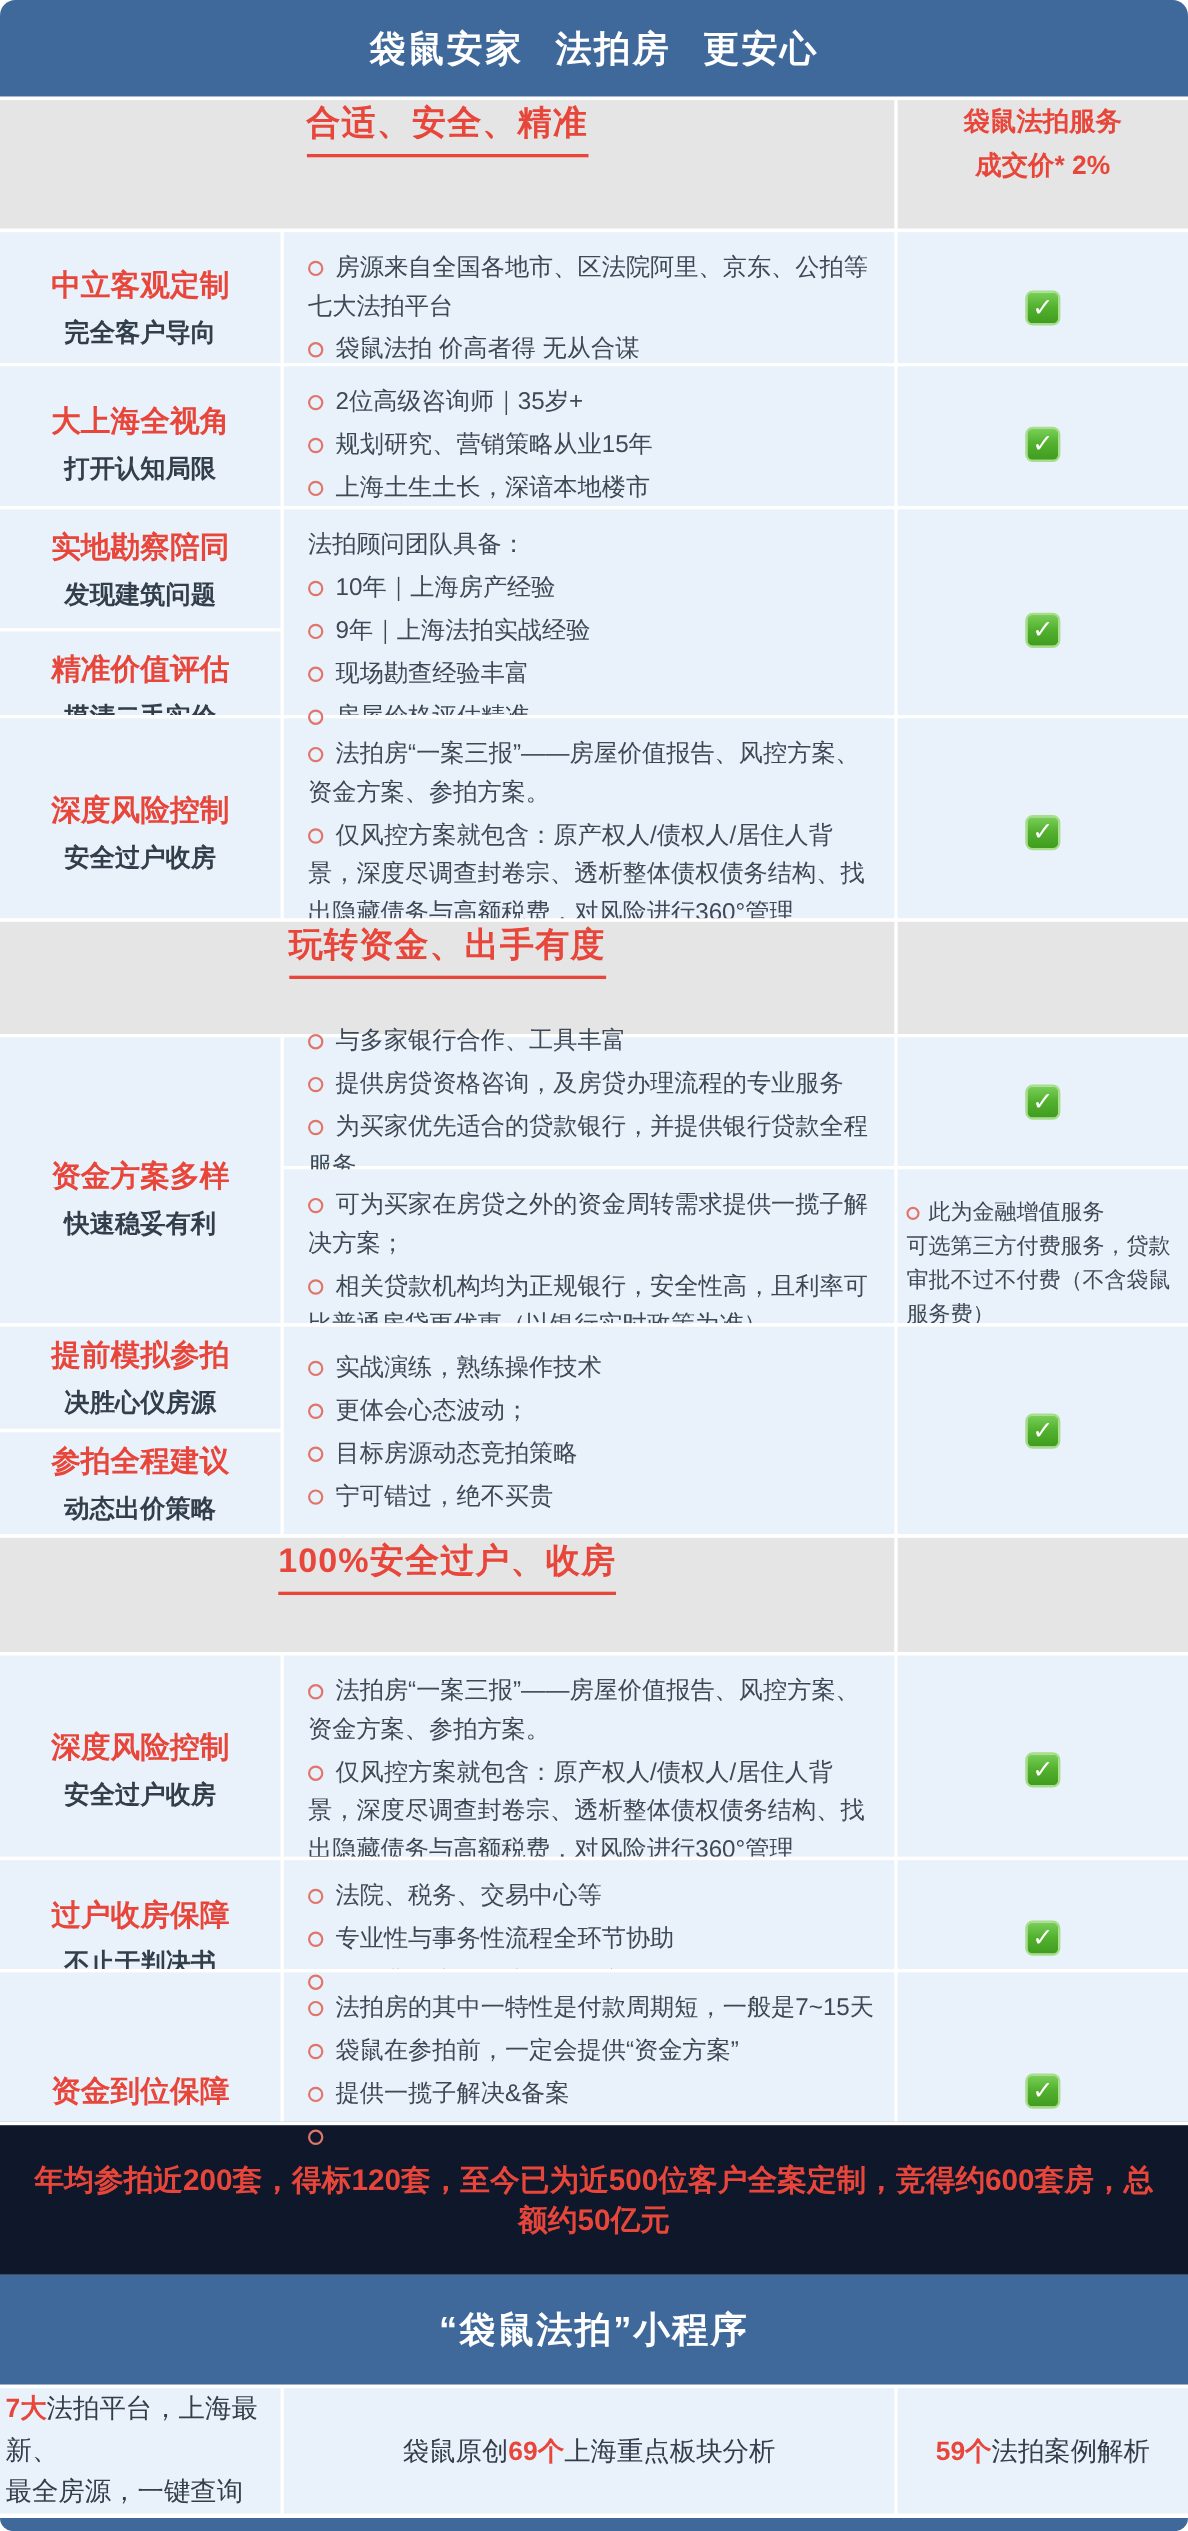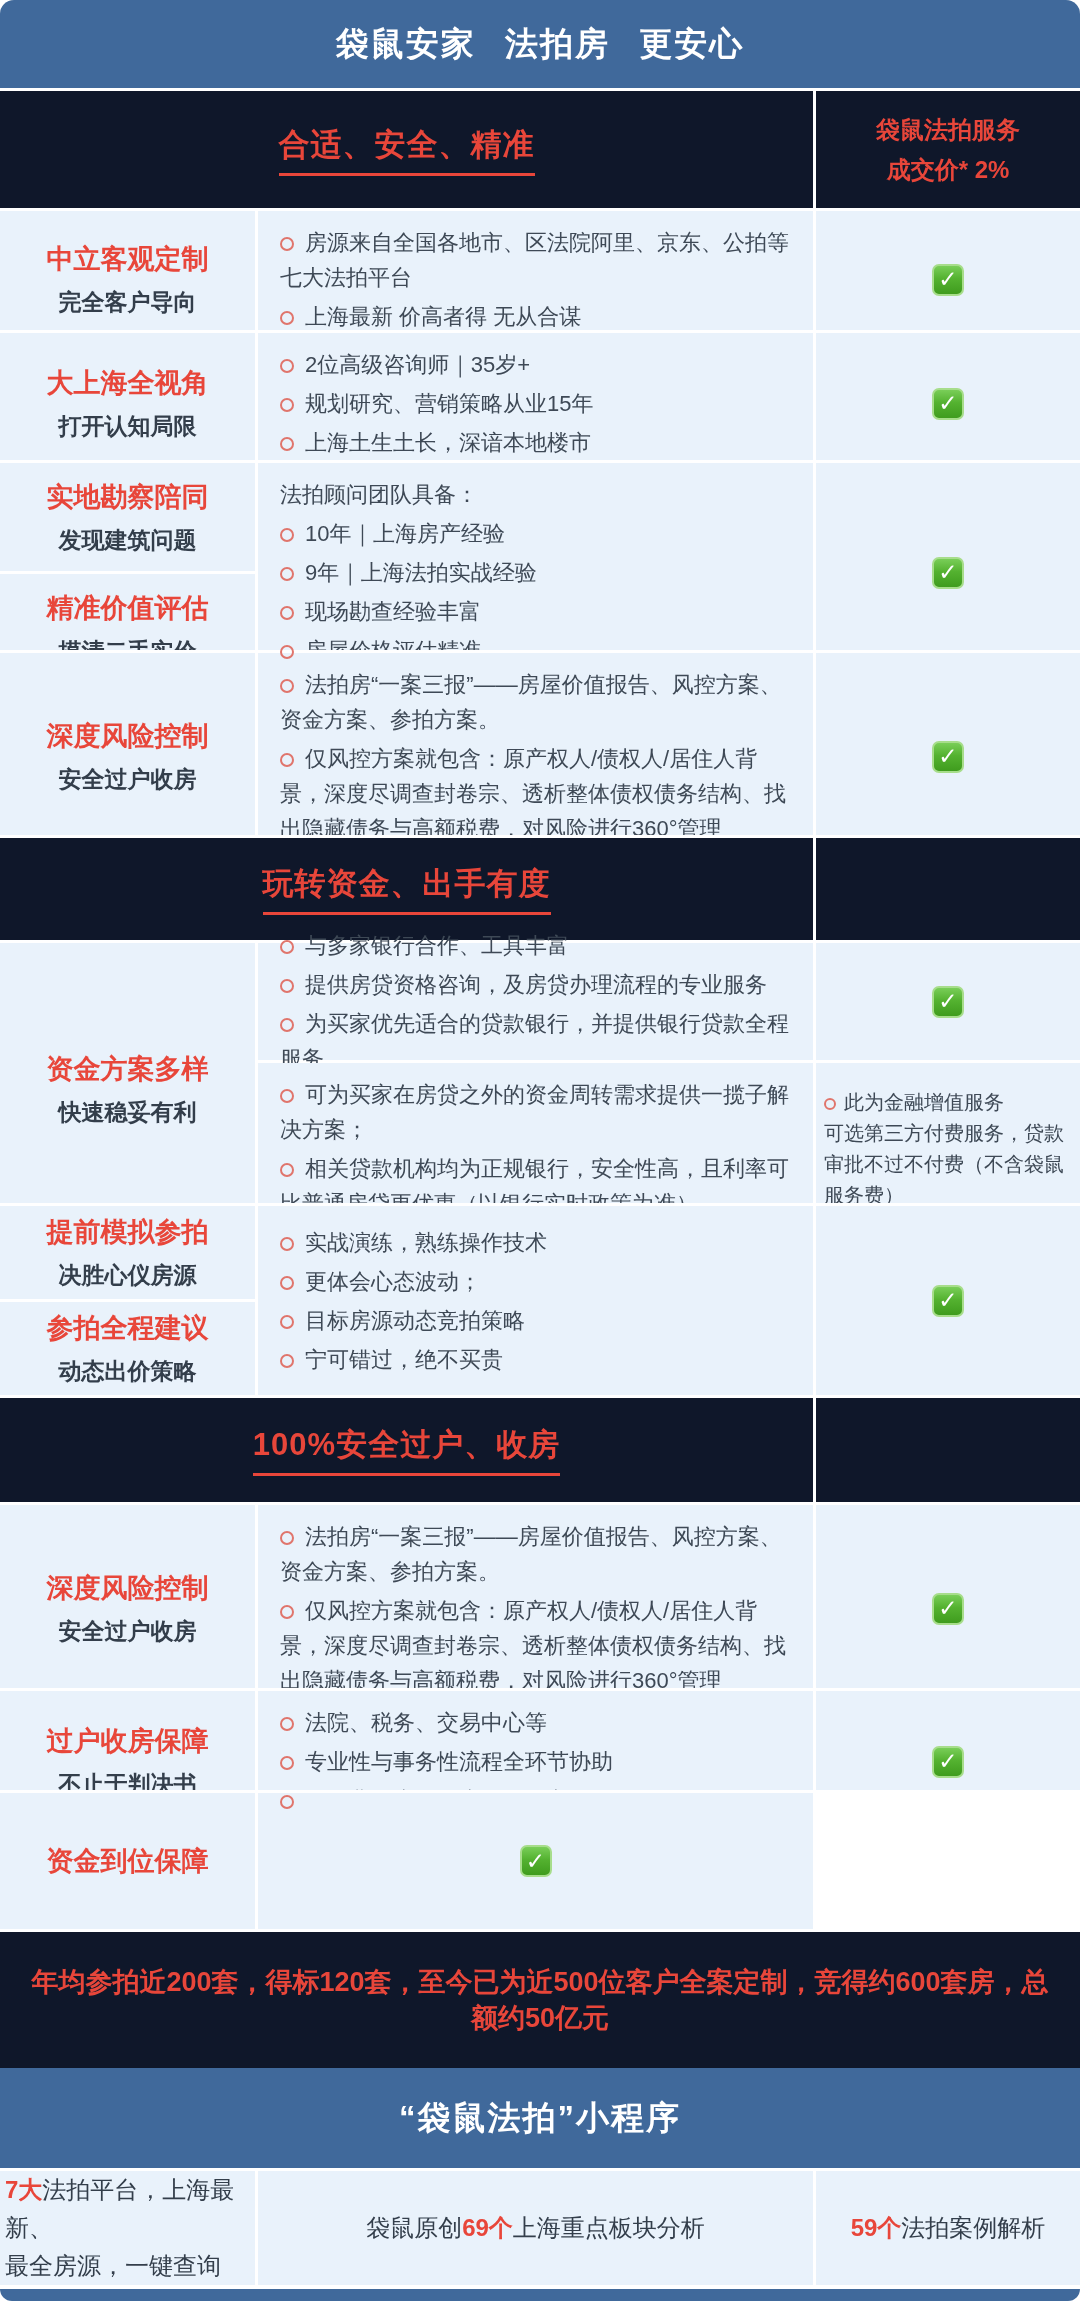--- a/index.html
+++ b/index.html
@@ -30,21 +30,21 @@
     word-spacing: 18px;
   }
   
   .band {
     display: grid;
     grid-template-columns: 813px 264px;
     gap: 3px;
     background: #ffffff;
     border-top: 3px solid #fff;
   }
-  .band > div { background: #0f172a; display: flex; flex-direction: column; align-items: center; justify-content: center; }
+  .band > div { background: #e5e5e5; display: flex; flex-direction: column; align-items: center; }
   .heading {
     color: #e8463a;
     font-size: 31px;
     font-weight: 800;
     border-bottom: 3px solid #e8463a;
     padding-bottom: 7px;
     letter-spacing: 1px;
   }
   .band-aside { color: #e8463a; font-size: 24px; font-weight: bold; line-height: 40px; text-align: center; }
   
@@ -180,21 +180,21 @@
 
   <div class="row" style="height:122px">
     <div class="label-cell">
       <div class="label-group">
         <div class="label-title">中立客观定制</div>
         <div class="label-sub">完全客户导向</div>
       </div>
     </div>
     <div class="cell bullets-cell">
       <div class="bullet"><span class="dot"></span><span>房源来自全国各地市、区法院阿里、京东、公拍等七大法拍平台</span></div>
-      <div class="bullet"><span class="dot"></span><span>上海最新 价高者得 无从合谋</span></div>
+      <div class="bullet"><span class="dot"></span><span>袋鼠法拍 价高者得 无从合谋</span></div>
     </div>
     <div class="cell check-cell">
         <span class="check">✓</span>
       </div>
   </div>
 
   <div class="row" style="height:130px">
     <div class="label-cell">
       <div class="label-group">
         <div class="label-title">大上海全视角</div>
@@ -343,20 +343,26 @@
         <span class="check">✓</span>
       </div>
   </div>
 
   <div class="row" style="height:139px">
     <div class="label-cell">
       <div class="label-group">
         <div class="label-title">资金到位保障</div>
       </div>
     </div>
+    <div class="cell bullets-cell">
+      <div class="bullet"><span class="dot"></span><span>法拍房的其中一特性是付款周期短，一般是7~15天</span></div>
+      <div class="bullet"><span class="dot"></span><span>袋鼠在参拍前，一定会提供“资金方案”</span></div>
+      <div class="bullet"><span class="dot"></span><span>提供一揽子解决&amp;备案</span></div>
+      <div class="bullet"><span class="dot"></span><span>确保在法院尾款日之前贷款&amp;房款资金到法院指定账户</span></div>
+    </div>
     <div class="cell check-cell">
         <span class="check">✓</span>
       </div>
   </div>
 
   <div class="stats">
     <span>年均参拍近200套，得标120套，至今已为近500位客户全案定制，竞得约600套房，总额约50亿元</span>
   </div>
 
   <div class="miniprogram">

